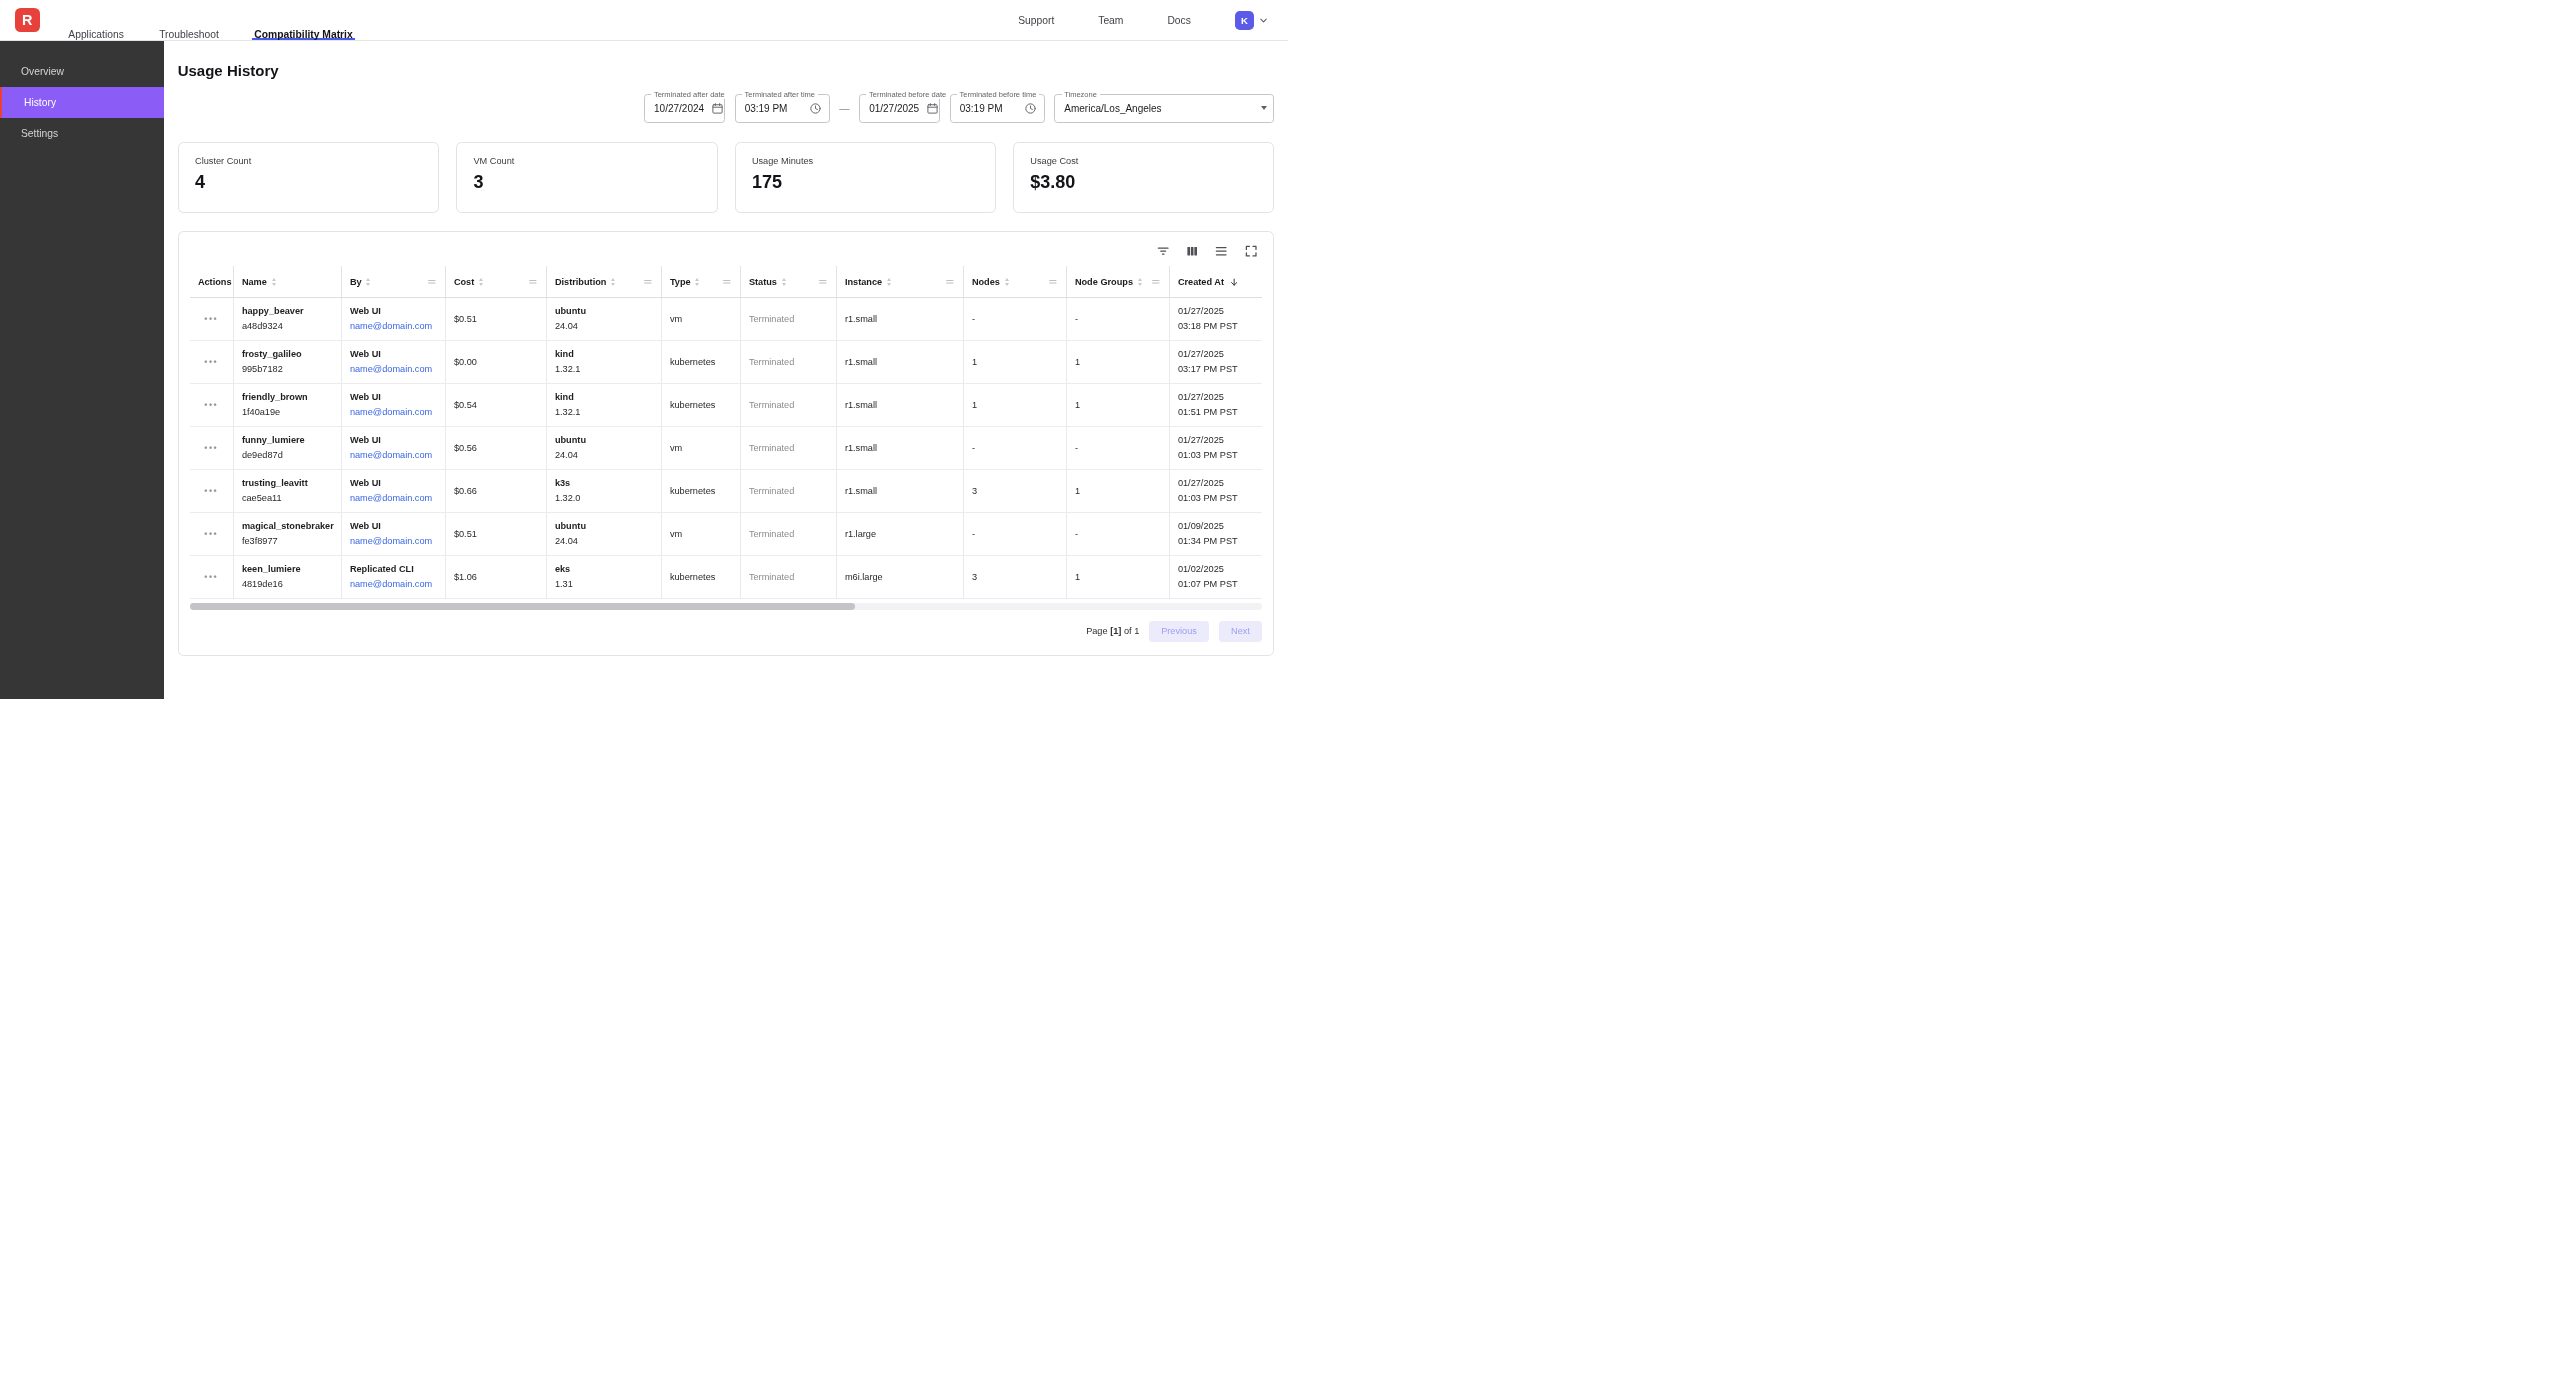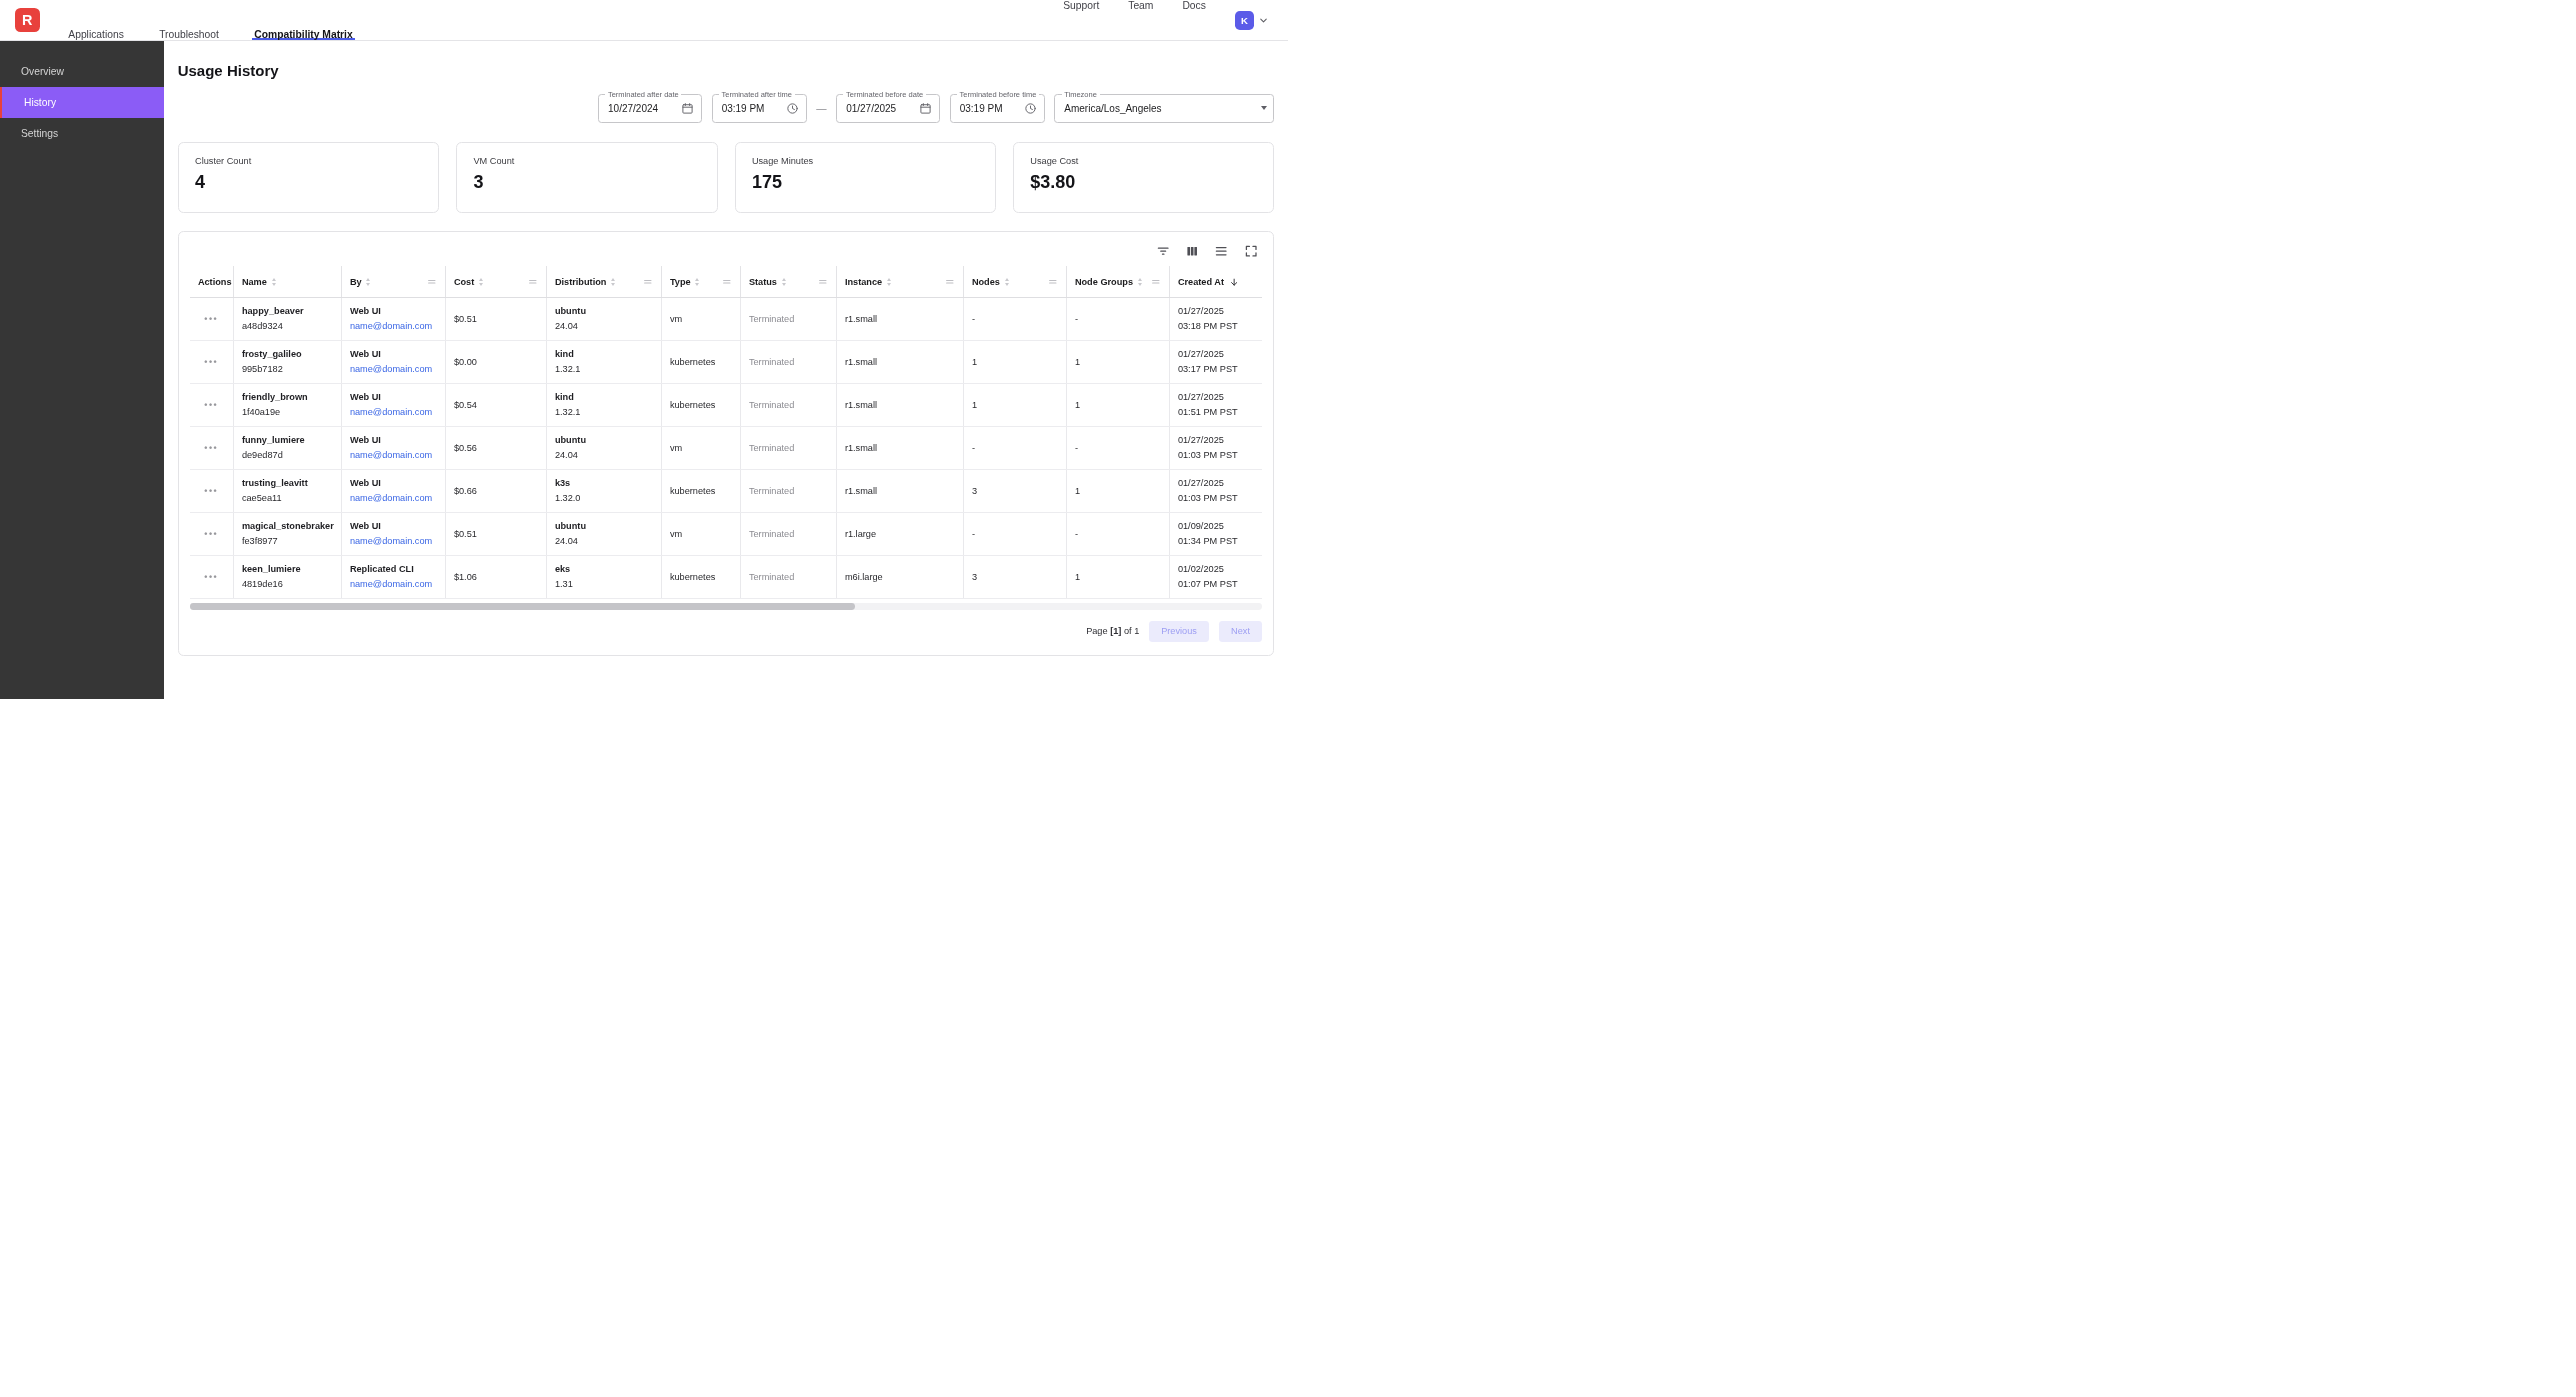--- a/index.html
+++ b/index.html
@@ -29,21 +29,21 @@
     background: #e8413c; color: #fff; font-weight: 700; font-size: 14.4px;
     display: flex; align-items: center; justify-content: center;
   }
   .nav-items { display: flex; align-items: stretch; gap: 30px; margin-top: 28px; }
   .nav-item {
     display: flex; align-items: center; font-size: 10.3px; color: #3f3f46;
     cursor: pointer; border-bottom: 2.1px solid transparent; border-top: 2.1px solid transparent;
     padding: 0 2.7px;
   }
   .nav-item.active { color: #141418; font-weight: 700; border-bottom-color: #4a5be8; }
-  .nav-right { margin-left: auto; display: flex; gap: 29px; }
+  .nav-right { margin-left: auto; display: flex; align-items: center; gap: 44px; }
   .nav-link { font-size: 10.3px; color: #3f3f46; cursor: pointer; }
   .avatar-wrap { display: flex; align-items: center; gap: 4.1px; cursor: pointer; }
   .avatar {
     width: 19px; height: 19px; border-radius: 4.8px; background: #5b5be8;
     color: #fff; font-size: 9.6px; font-weight: 700;
     display: flex; align-items: center; justify-content: center;
   }
 
   
   .app-body { display: flex; min-height: 658px; align-items: stretch; }
@@ -67,21 +67,21 @@
   .field {
     position: relative; height: 29px; border: 0.7px solid #c6c6c9; border-radius: 3.4px;
     display: flex; align-items: center; padding: 0 6.8px 0 9px; background: #fff; cursor: pointer;
   }
   .field-label {
     position: absolute; top: -4.8px; left: 6.2px; background: #fff; padding: 0 2.7px;
     font-size: 7.5px; color: #64646b; white-space: nowrap;
   }
   .field-value { font-size: 10px; color: #1c1c1e; margin-right: 6.8px; white-space: nowrap; }
   .field-icon { margin-left: auto; display: flex; align-items: center; }
-  .f-date { width: 104px; }
+  .f-date { width: 81px; }
   .f-time { width: 95px; }
   .f-tz { width: 220px; }
   .filter-sep { color: #8a8a90; font-size: 10.3px; }
   .caret-down {
     width: 0; height: 0; border-left: 3.8px solid transparent; border-right: 3.8px solid transparent;
     border-top: 4.4px solid #5f5f66; margin-left: auto;
   }
 
   
   .stats { margin-top: 19px; display: grid; grid-template-columns: repeat(4, 1fr); gap: 17px; }

